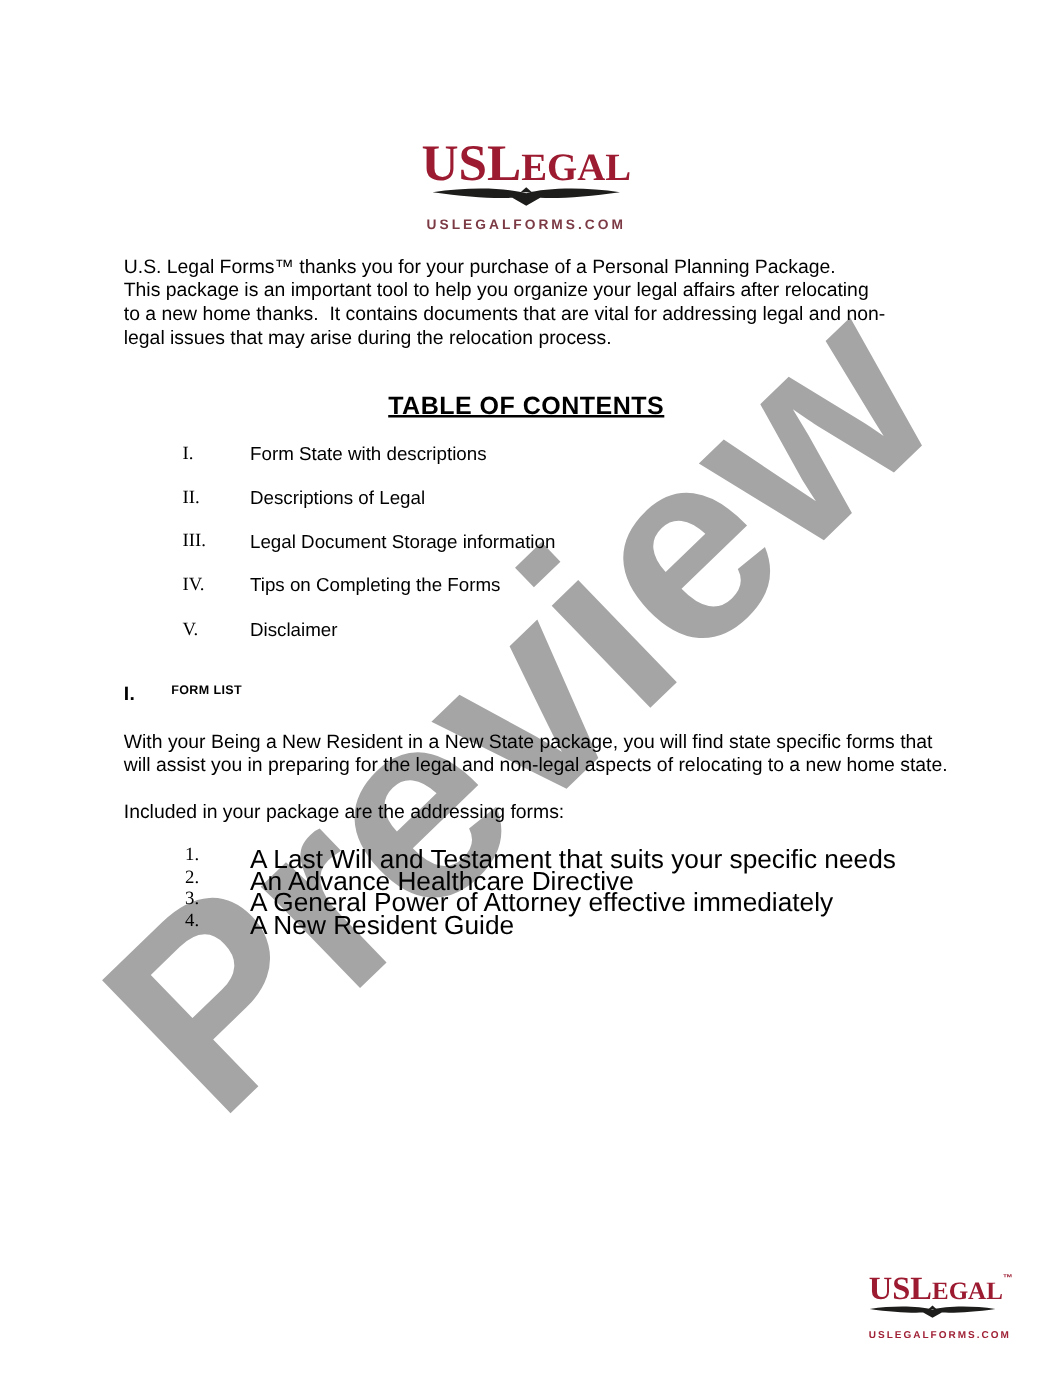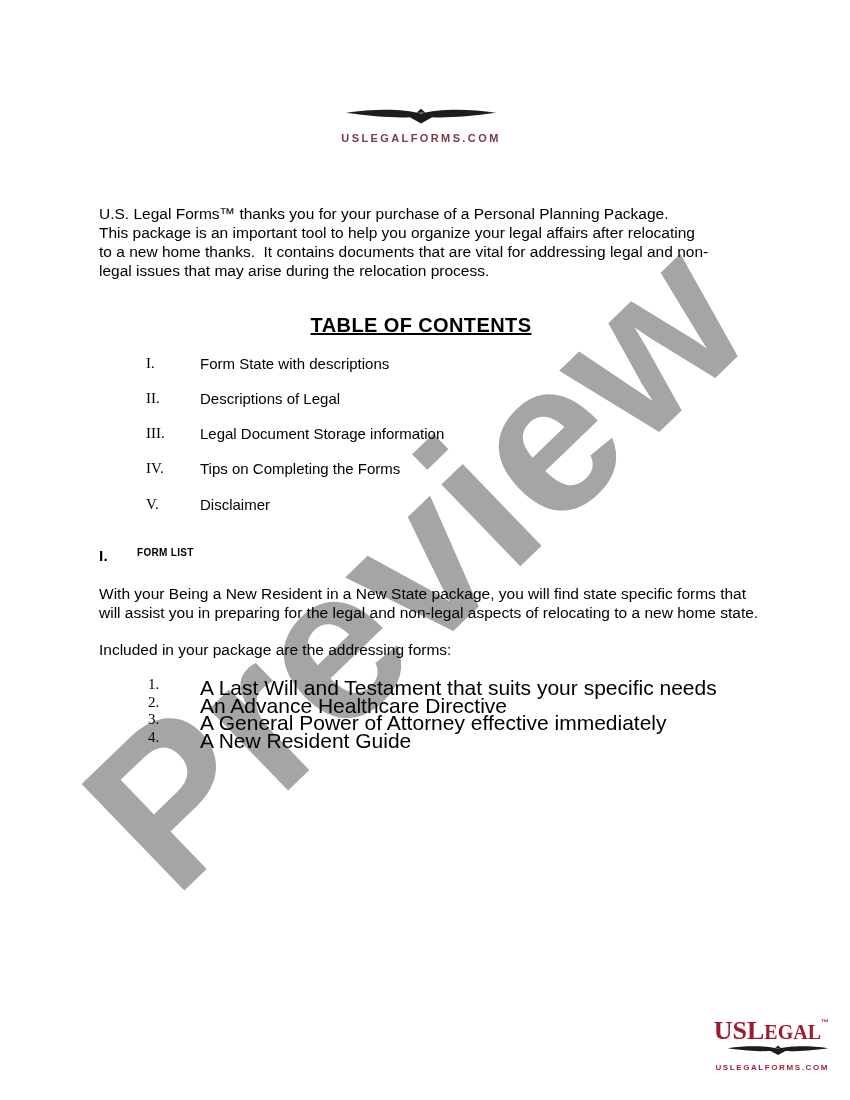--- a/index.html
+++ b/index.html
@@ -36,21 +36,21 @@
     left: 296px;
     top: 110px;
     width: 250px;
     text-align: center;
   }
   .logo-bottom {
     position: absolute;
     left: 695px;
     top: 1018px;
     width: 134px;
-    text-align: right;
+    text-align: left;
   }
   .brandline {
     font-family: "Liberation Serif", serif;
     font-weight: bold;
     color: #9c1b31;
     line-height: 1;
     white-space: nowrap;
   }
   .logo-top .brand-big   { font-size: 41px; }
   .logo-top .brand-small { font-size: 31px; }
@@ -135,20 +135,23 @@
 </head>
 <body>
 
 <div class="page">
 
   <div class="watermark">Preview</div>
 
   <div class="content">
 
     <div class="logo-top">
+      <div class="brandline">
+        <span class="brand-big">USL</span><span class="brand-small">EGAL</span>
+      </div>
       <svg class="eagle-top" viewBox="0 0 300 54" preserveAspectRatio="none">
         <path fill="#1d1d1b" d="M150,2 L159,13 L141,13 Z"></path>
         <path fill="#1d1d1b" d="M150,15 C118,3 58,1 2,13 C52,23 97,27 128,25 L150,42 L172,25 C203,27 248,23 298,13 C242,1 182,3 150,15 Z"></path>
       </svg>
       <div class="sitetext">USLEGALFORMS.COM</div>
     </div>
 
     <div class="intro">
       <div class="tline">U.S. Legal Forms™ thanks you for your purchase of a Personal Planning Package.</div>
       <div class="tline">This package is an important tool to help you organize your legal affairs after relocating</div>

